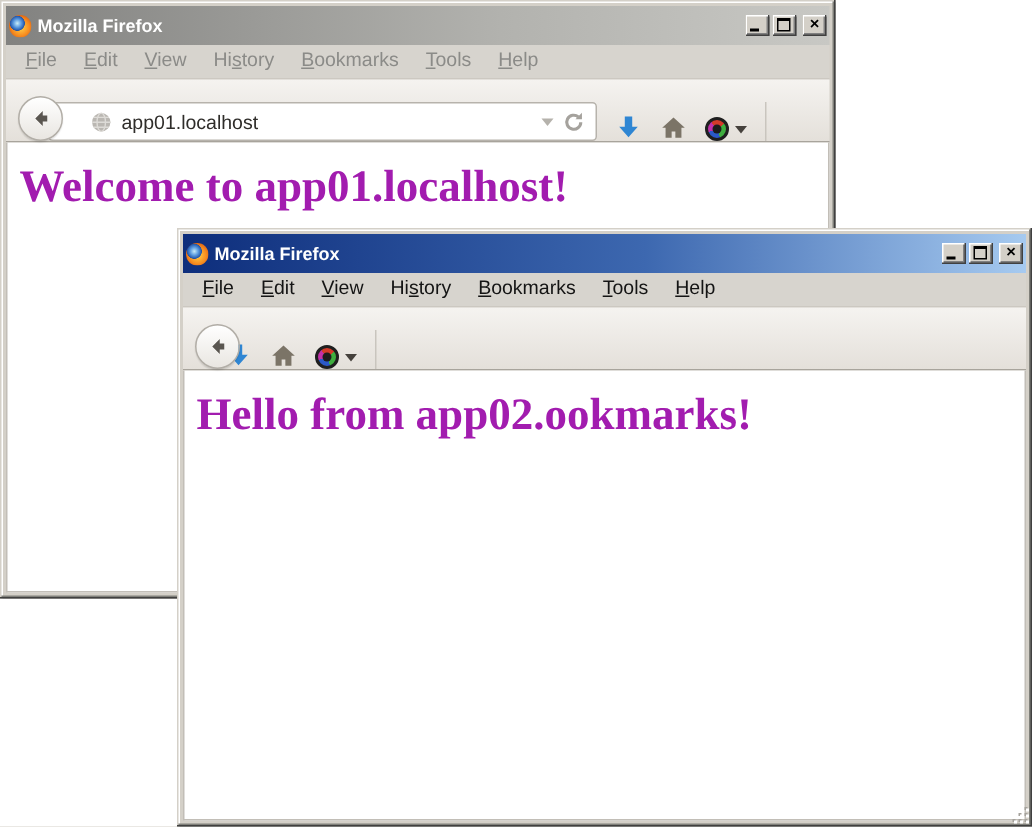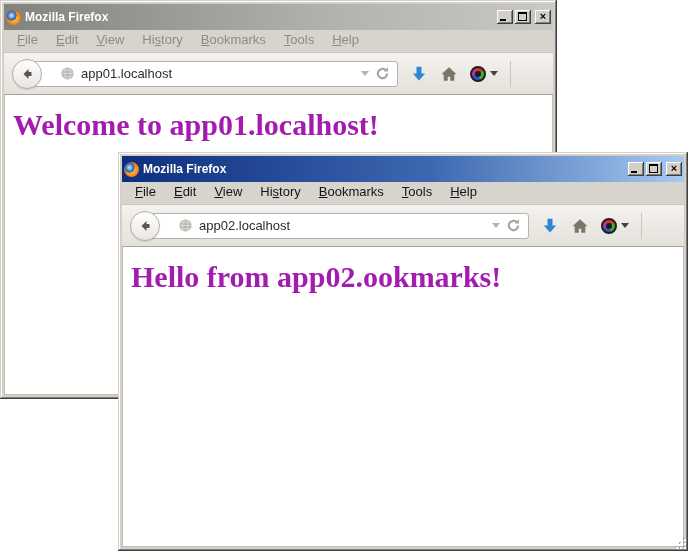--- a/index.html
+++ b/index.html
@@ -52,21 +52,21 @@
     background:#d7d4ce; border-bottom:1px solid #ccc8c1;
     font-size:13px; padding-left:4px;
   }
   .menuitem { padding:2px 9px; white-space:nowrap; }
   .inactive-win .menuitem { color:#8b8b88; }
   .active-win  .menuitem { color:#141414; }
   .menuitem u { text-decoration:underline; }
 
   
   .navbar {
-    height:42px; flex:none; display:flex; align-items:center;
+    height:42px; flex:none; display:flex; align-items:flex-end;
     background:linear-gradient(#f5f3f0,#e4e0da);
     border-bottom:1px solid #a8a49c;
     padding:0 12px 0 8px; gap:12px;
   }
   .backbtn {
     width:30px; height:30px; flex:none; border-radius:50%;
     background:linear-gradient(#ffffff,#e9e6e1);
     border:1px solid #b2aea7; box-shadow:0 1px 1px rgba(0,0,0,.12);
     display:flex; align-items:center; justify-content:center;
     margin-right:-22px; position:relative; z-index:3;
@@ -217,33 +217,20 @@
     <span class="menuitem"><span></span><u>T</u><span>ools</span></span>
     <span class="menuitem"><span></span><u>H</u><span>elp</span></span>
   </div>
 
   <div class="navbar">
     <div class="backbtn">
       <svg width="16" height="16" viewBox="0 0 16 16">
           <path d="M9.5 3 4.5 8l5 5v-3h3V6h-3z" fill="#5a5650"></path>
         </svg>
     </div>
-    <div class="urlbar">
-      <svg width="15" height="15" viewBox="0 0 16 16">
-        <circle cx="8" cy="8" r="6.5" fill="#bab7b2"></circle>
-        <ellipse cx="8" cy="8" rx="3" ry="6.5" fill="none" stroke="#dddbd7" stroke-width="1"></ellipse>
-        <path d="M1.5 8h13M2.5 4.5h11M2.5 11.5h11" stroke="#dddbd7" stroke-width="1" fill="none"></path>
-      </svg>
-      <span class="url-text">app02.localhost</span>
-      <span class="dd-triangle"></span>
-      <svg width="15" height="15" viewBox="0 0 16 16">
-        <path d="M13 8a5 5 0 1 1-1.7-3.75" fill="none" stroke="#a5a29d" stroke-width="2.2"></path>
-        <path d="M13.8 1.2v4.6H9.2z" fill="#a5a29d"></path>
-      </svg>
-    </div>
     <div class="tool">
       <svg width="18" height="18" viewBox="0 0 16 16">
           <path d="M5.8 1.5h4.4v6h3.3L8 13.8 2.5 7.5h3.3z" fill="#2f86d3"></path>
         </svg>
     </div>
     <div class="tool">
       <svg width="18" height="18" viewBox="0 0 16 16">
           <path d="M8 2 1.3 8.2h2v5.8h3.6v-3.6h2.2V14h3.6V8.2h2z" fill="#7b7467"></path>
         </svg>
     </div>

